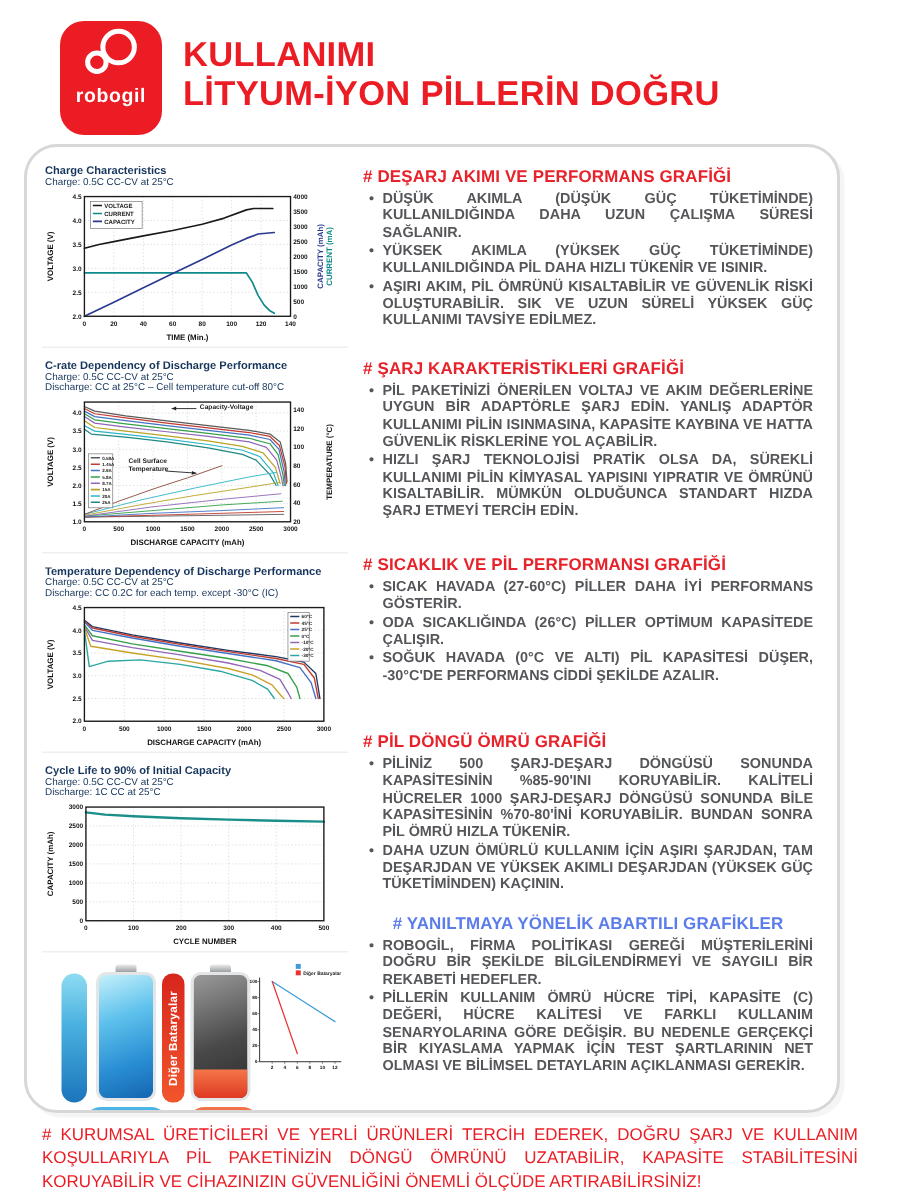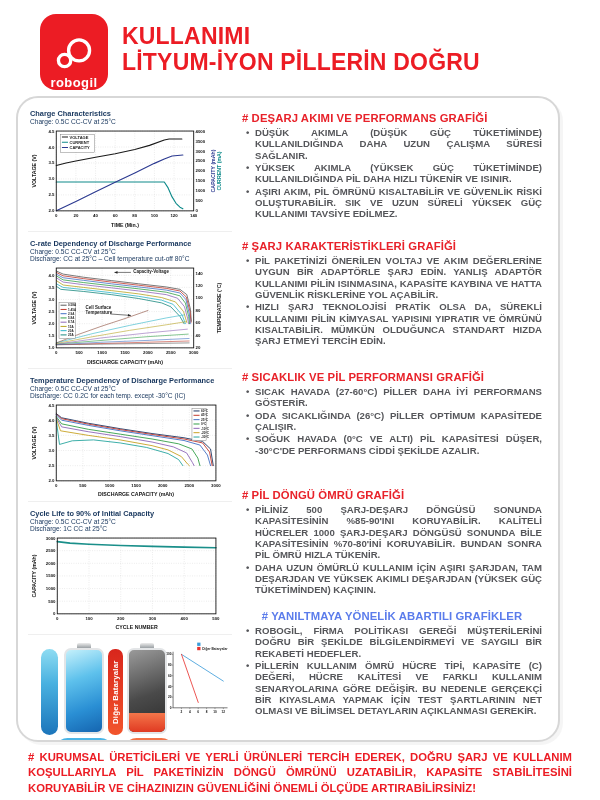--- a/index.html
+++ b/index.html
@@ -1,20 +1,20 @@
 <!DOCTYPE html>
 <html><head>
 <meta charset="utf-8">
 <style>
   html,body{margin:0;padding:0;}
   body{width:600px;height:800px;background:#fff;font-family:"Liberation Sans",sans-serif;position:relative;overflow:hidden;}
 
   
   .header{position:absolute;left:40px;top:14px;display:flex;gap:14px;align-items:flex-start;}
-  .logo{width:68px;height:76px;background:#EC1C24;border-radius:16px;display:flex;flex-direction:column;align-items:center;justify-content:flex-end;}
+  .logo{width:68px;height:76px;background:#EC1C24;border-radius:16px;display:flex;flex-direction:column;align-items:center;justify-content:flex-start;}
   .logo svg{width:50px;height:42px;display:block;}
   .logo-text{color:#fff;font-size:13px;font-weight:bold;letter-spacing:.4px;margin-top:0px;}
   .title{color:#EC1C24;font-weight:800;font-size:23px;line-height:1.12;padding-top:10px;letter-spacing:.2px;}
   .title span{display:block;}
 
   
   .card{position:absolute;left:16px;top:96px;width:544px;height:646px;border:2px solid #d7d7d7;border-radius:22px;box-sizing:border-box;display:flex;background:#fff;box-shadow:3px 3px 0 rgba(0,0,0,0.04);overflow:hidden;}
   .leftcol{width:214px;padding:4px 0 0 10px;box-sizing:border-box;}
   .chart-block{padding:7px 2px 3px 2px;border-bottom:1px solid #efefef;}
   .chart-block:last-child{border-bottom:none;}
@@ -44,21 +44,21 @@
   .rightcol{flex:1;padding:14px 16px 0 10px;box-sizing:border-box;}
   .sec{overflow:visible;}
   .s1{height:131px}.s2{height:128px}.s3{height:118px}.s4{height:121px}
   .sh{font-size:11.3px;font-weight:800;color:#E8222A;letter-spacing:.1px;margin-bottom:3px;}
   .sh.blue{color:#5B7CEB;text-align:center;}
   .sec ul{margin:0;padding-left:13px;list-style:none;}
   .sec li{position:relative;font-size:9.6px;font-weight:bold;color:#55565A;text-align:justify;line-height:1.18;margin-bottom:1px;}
   .sec li::before{content:"\2022";position:absolute;left:-9px;top:0;}
 
   
-  .footer{position:absolute;left:28px;top:750px;width:544px;color:#EC1C24;font-weight:700;font-size:11.3px;line-height:1.35;text-align:justify;}
+  .footer{position:absolute;left:28px;top:750px;width:544px;color:#EC1C24;font-weight:400;font-size:11.3px;line-height:1.35;text-align:justify;}
 </style>
 </head>
 <body>
 
 <div class="header">
   <div class="logo">
     <svg viewBox="0 0 68 58">
       <circle cx="41" cy="24" r="14.5" fill="none" stroke="#ffffff" stroke-width="4.6"></circle>
       <circle cx="21" cy="38" r="8.5" fill="none" stroke="#ffffff" stroke-width="4.6"></circle>
     </svg>

